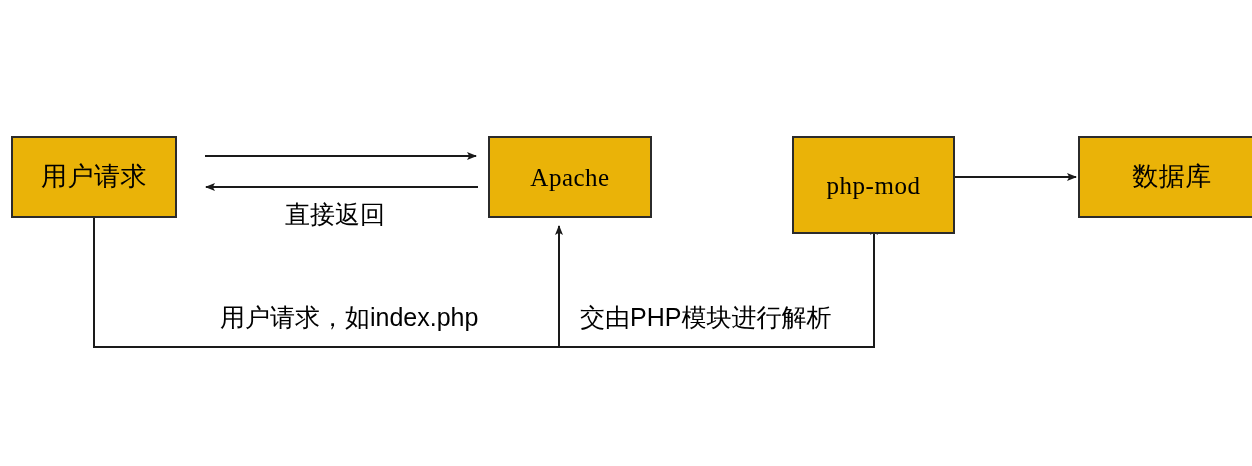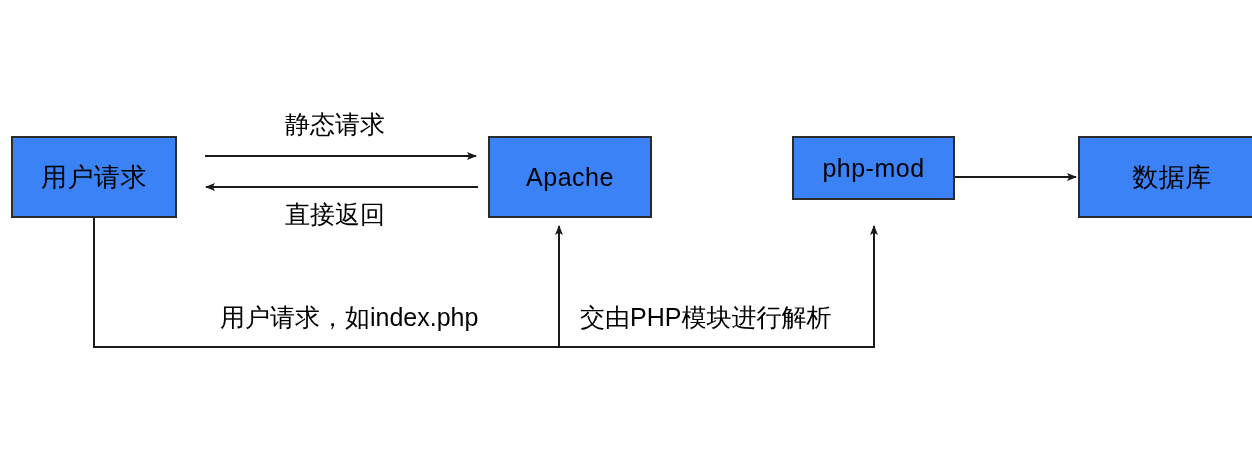--- a/index.html
+++ b/index.html
@@ -15,26 +15,27 @@
     position: relative;
     width: 1252px;
     height: 466px;
     background: #ffffff;
     overflow: hidden;
   }
   .node {
     position: absolute;
     box-sizing: border-box;
     border: 2px solid #2b2b2b;
-    background: #3b82f6;
+    background: #eab308;
     display: flex;
     align-items: center;
     justify-content: center;
     color: #000000;
     line-height: 1;
+    font-family: Liberation Serif, serif;
   }
   .node-label {
     font-size: 25px;
     color: #000000;
     white-space: nowrap;
     letter-spacing: 0.5px;
   }
   .node-label.cjk {
     font-size: 26px;
   }
@@ -83,29 +84,28 @@
   </svg>
 
   <div class="node" style="left:11px; top:136px; width:166px; height:82px;">
     <span class="node-label cjk">用户请求</span>
   </div>
 
   <div class="node" style="left:488px; top:136px; width:164px; height:82px;">
     <span class="node-label">Apache</span>
   </div>
 
-  <div class="node" style="left:792px; top:136px; width:163px; height:64px;">
+  <div class="node" style="left:792px; top:136px; width:163px; height:98px;">
     <span class="node-label">php-mod</span>
   </div>
 
   <div class="node" style="left:1078px; top:136px; width:188px; height:82px;">
     <span class="node-label cjk">数据库</span>
   </div>
 
-  <div class="edge-label" style="left:285px; top:112px;">静态请求</div>
 
   <div class="edge-label" style="left:285px; top:202px;">直接返回</div>
 
   <div class="edge-label" style="left:220px; top:305px;">用户请求，如index.php</div>
 
   <div class="edge-label" style="left:580px; top:305px;">交由PHP模块进行解析</div>
 
 </div>
 
 </body></html>

